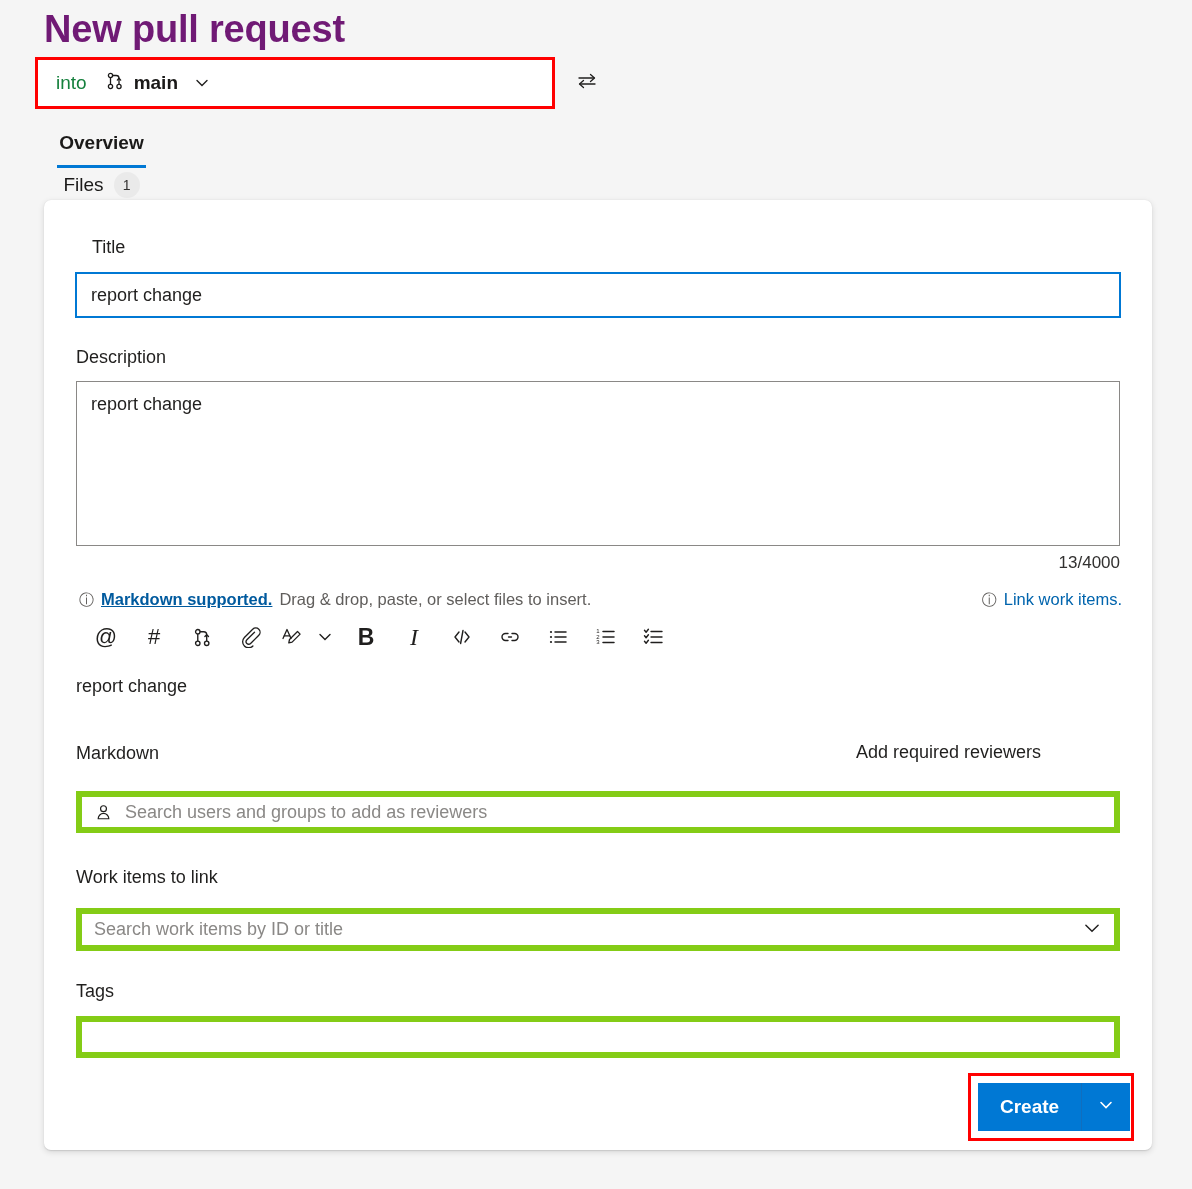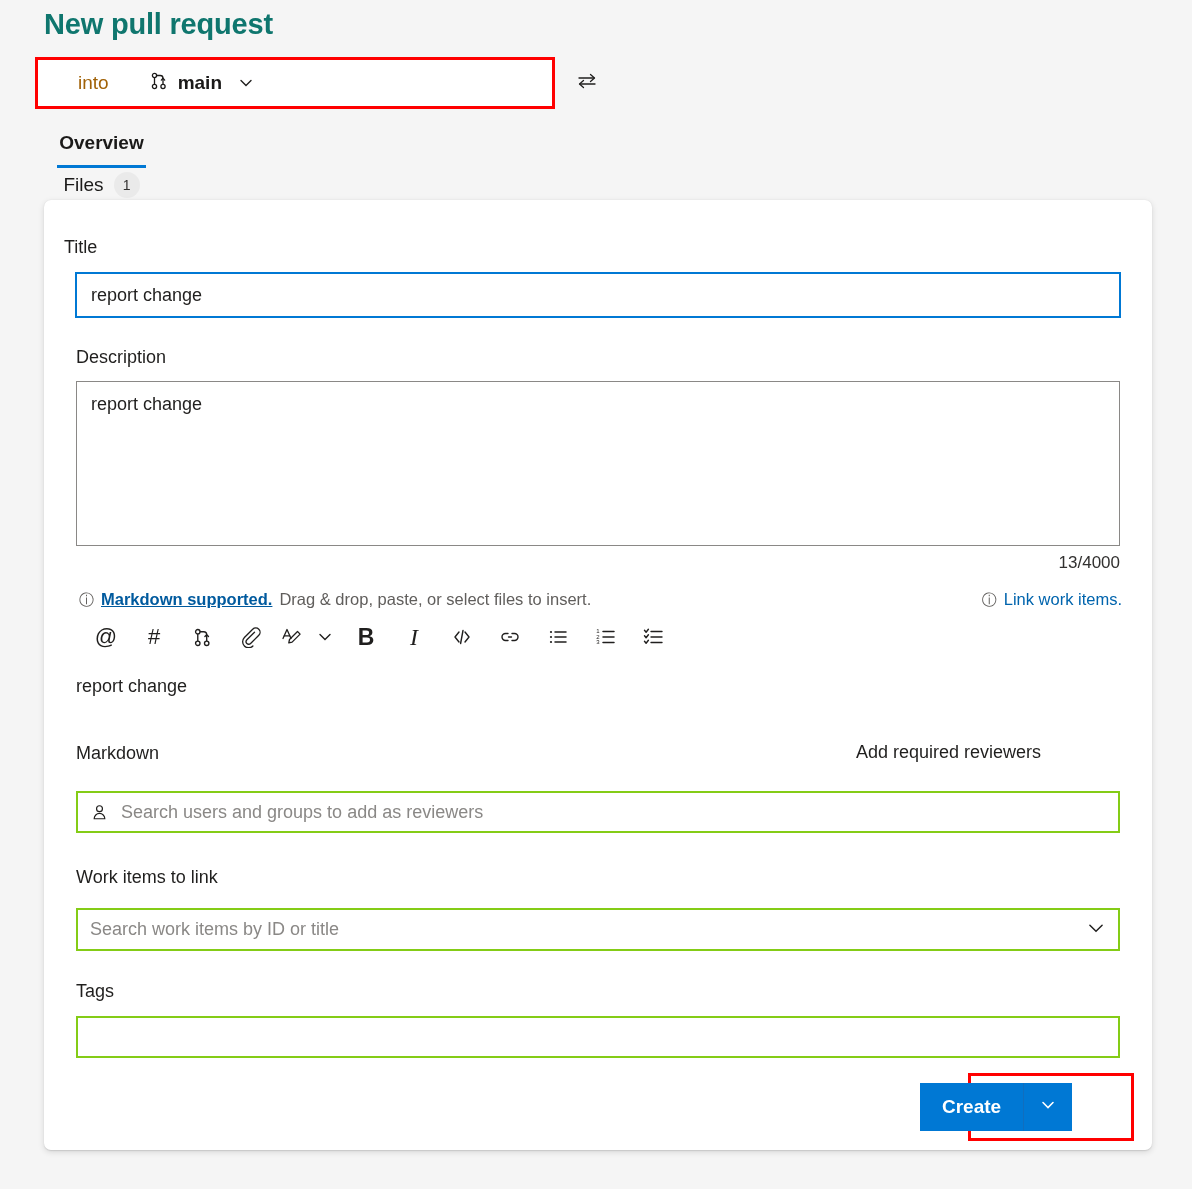--- a/index.html
+++ b/index.html
@@ -10,24 +10,24 @@
     font-family: "Liberation Sans", sans-serif;
     color: #201f1e;
     overflow: hidden;
   }
   .page { position: relative; width: 1192px; height: 1189px; }
 
   
   .page-title {
     position: absolute;
     left: 44px; top: 8px;
-    font-size: 29px;
+    font-size: 38px;
     font-weight: 700;
     letter-spacing: -0.2px;
-    color: #0f766e;
+    color: #701a75;
     text-align: center;
   }
 
   
   .branch-annot {
     position: absolute;
     left: 35px; top: 57px;
     width: 520px; height: 52px;
     border: 3px solid #ff0000;
     background: #ffffff;
@@ -48,22 +48,22 @@
     cursor: pointer;
   }
   .branch-name {
     font-size: 19px;
     font-weight: 700;
     color: #1b1a19;
     white-space: nowrap;
   }
   .into-word {
     font-size: 19px;
-    color: #a16207;
-    margin: 0 34px;
+    color: #15803d;
+    margin: 0 12px;
     font-weight: 400;
   }
   .chev {
     display: inline-block;
     width: 18px; height: 18px;
     margin-left: 6px;
   }
   .swap-btn {
     position: absolute;
     left: 572px; top: 68px;
@@ -118,21 +118,21 @@
     border-radius: 7px;
     box-shadow: 0 2px 6px rgba(0,0,0,0.13), 0 0.4px 1.2px rgba(0,0,0,0.10);
   }
 
   .field-label {
     font-size: 18px;
     color: #201f1e;
     font-weight: 400;
   }
 
-  .lbl-title   { position: absolute; left: 64px; top: 237px; }
+  .lbl-title   { position: absolute; left: 92px; top: 237px; }
   .lbl-desc    { position: absolute; left: 76px; top: 347px; }
   .lbl-rev     { position: absolute; left: 76px; top: 743px; }
   .lbl-req     { position: absolute; left: 856px; top: 742px; font-weight: 400; font-size: 18px; color: #201f1e; cursor: pointer; }
   .lbl-work    { position: absolute; left: 76px; top: 867px; }
   .lbl-tags    { position: absolute; left: 76px; top: 981px; }
 
   .title-input {
     position: absolute;
     left: 76px; top: 273px;
     width: 1044px; height: 44px;
@@ -205,21 +205,21 @@
   .md-preview {
     position: absolute;
     left: 76px; top: 676px;
     font-size: 18px;
     color: #201f1e;
   }
 
   .search-box {
     position: absolute;
     background: #fff;
-    border: 2px solid #84cc16;
+    border: 6px solid #84cc16;
     display: flex;
     align-items: center;
     padding: 8px 12px;
   }
   .rev-box  { left: 76px; top: 791px;  width: 1044px; height: 42px; }
   .work-box { left: 76px; top: 908px;  width: 1044px; height: 43px; justify-content: space-between; }
   .tags-box { left: 76px; top: 1016px; width: 1044px; height: 42px; }
 
   .ph {
     font-size: 18px;
@@ -237,21 +237,21 @@
   
   .create-annot {
     position: absolute;
     left: 968px; top: 1073px;
     width: 166px; height: 68px;
     border: 3px solid #ff0000;
     background: #ffffff;
   }
   .create-split {
     position: absolute;
-    left: 920px; top: 1083px;
+    left: 978px; top: 1083px;
     height: 48px;
     display: flex;
     align-items: stretch;
     background: #0078d4;
   }
   .create-main {
     display: flex; align-items: center; justify-content: center;
     padding: 0 22px;
     color: #ffffff;
     font-size: 19px;

